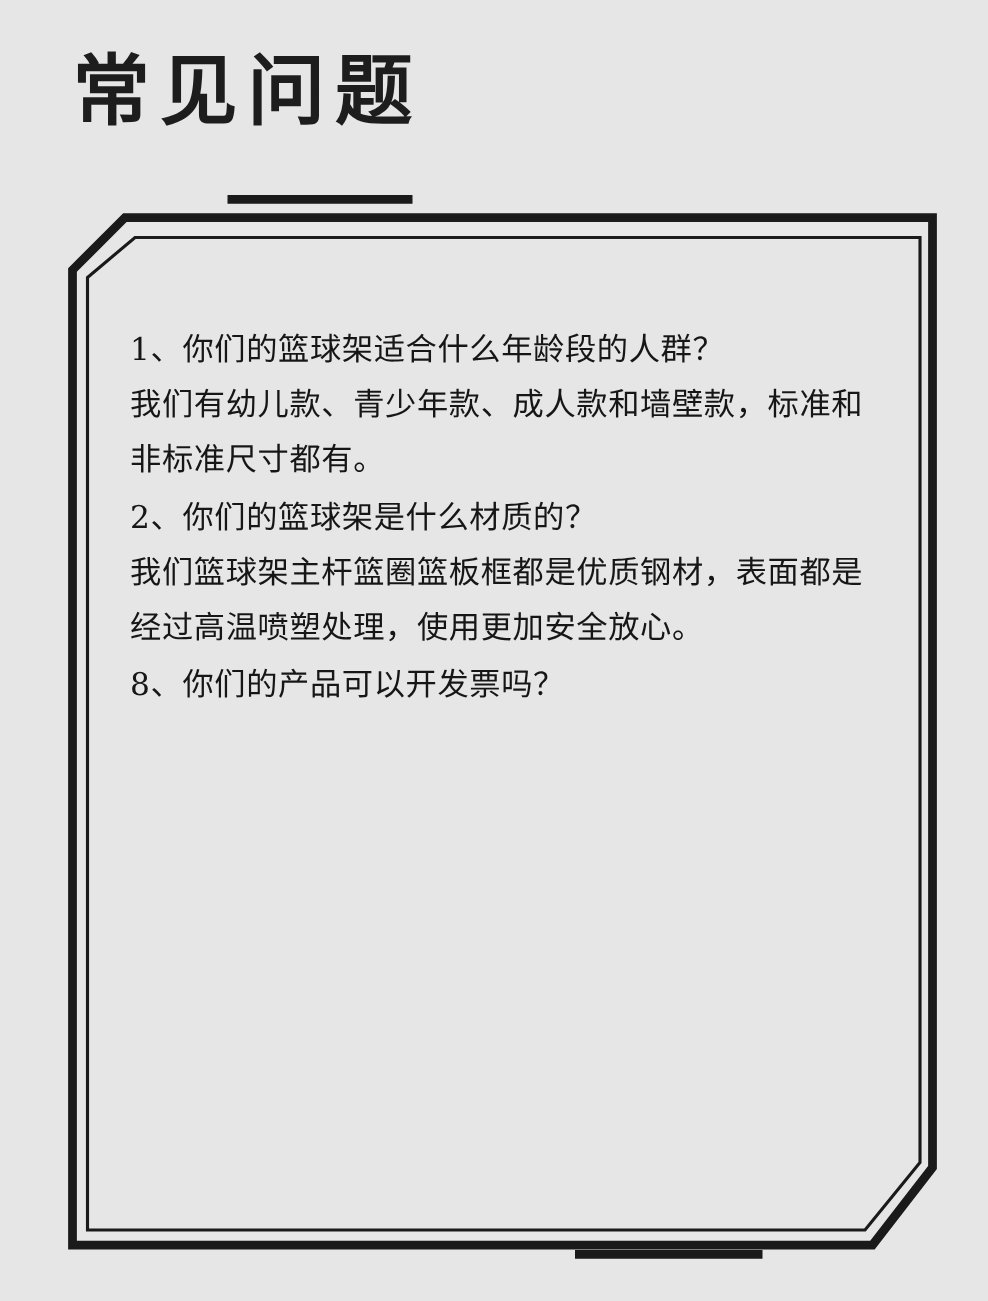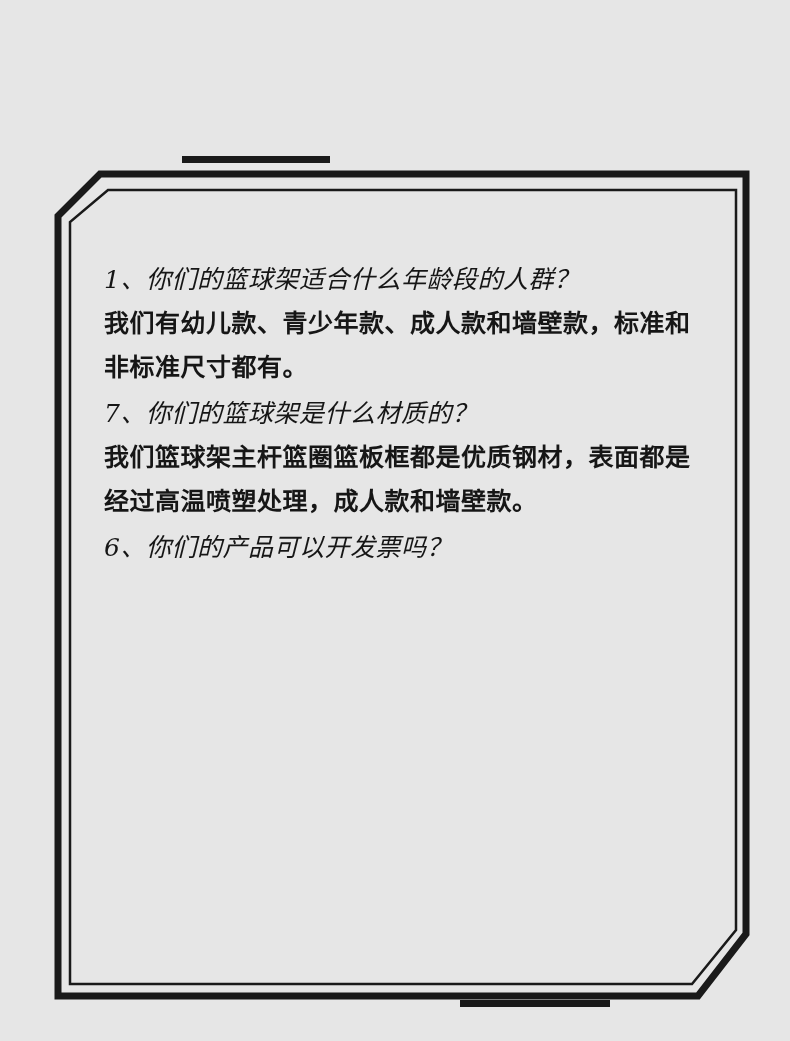--- a/index.html
+++ b/index.html
@@ -84,54 +84,54 @@
     font-family: "DejaVu Serif", "Liberation Serif", serif;
     color: #161616;
     font-size: 25px;
     line-height: 44px;
     letter-spacing: 0.5px;
     margin: 0;
     text-align: left;
   }
   .q-line {
     font-weight: 400;
-    font-style: italic;
   }
   .a-line {
-    font-weight: 700;
+    font-weight: 400;
   }
 </style>
 </head>
 <body>
 
 <div class="page">
 
+  <div class="title">常见问题</div>
 
   <div class="title-rule"></div>
 
   <div class="frame-wrap">
     <svg class="frame-svg" width="700" height="840" viewBox="0 0 700 840">
       <polygon points="48,6 694,6 694,766 646,828 6,828 6,48" fill="none" stroke="#1a1a1a" stroke-width="7"></polygon>
       <polygon points="56,22 684,22 684,762 640,816 18,816 18,54" fill="none" stroke="#1a1a1a" stroke-width="2.5"></polygon>
     </svg>
   </div>
 
   <div class="bottom-rule"></div>
 
   <div class="content">
 
     <div class="qa-block">
       <p class="q-line">1、你们的篮球架适合什么年龄段的人群？</p>
       <p class="a-line">我们有幼儿款、青少年款、成人款和墙壁款，标准和非标准尺寸都有。</p>
     </div>
 
     <div class="qa-block">
-      <p class="q-line">7、你们的篮球架是什么材质的？</p>
-      <p class="a-line">我们篮球架主杆篮圈篮板框都是优质钢材，表面都是经过高温喷塑处理，成人款和墙壁款。</p>
+      <p class="q-line">2、你们的篮球架是什么材质的？</p>
+      <p class="a-line">我们篮球架主杆篮圈篮板框都是优质钢材，表面都是经过高温喷塑处理，使用更加安全放心。</p>
     </div>
 
     <div class="qa-block">
-      <p class="q-line">6、你们的产品可以开发票吗？</p>
+      <p class="q-line">8、你们的产品可以开发票吗？</p>
     </div>
 
 
   </div>
 </div>
 
 </body></html>

